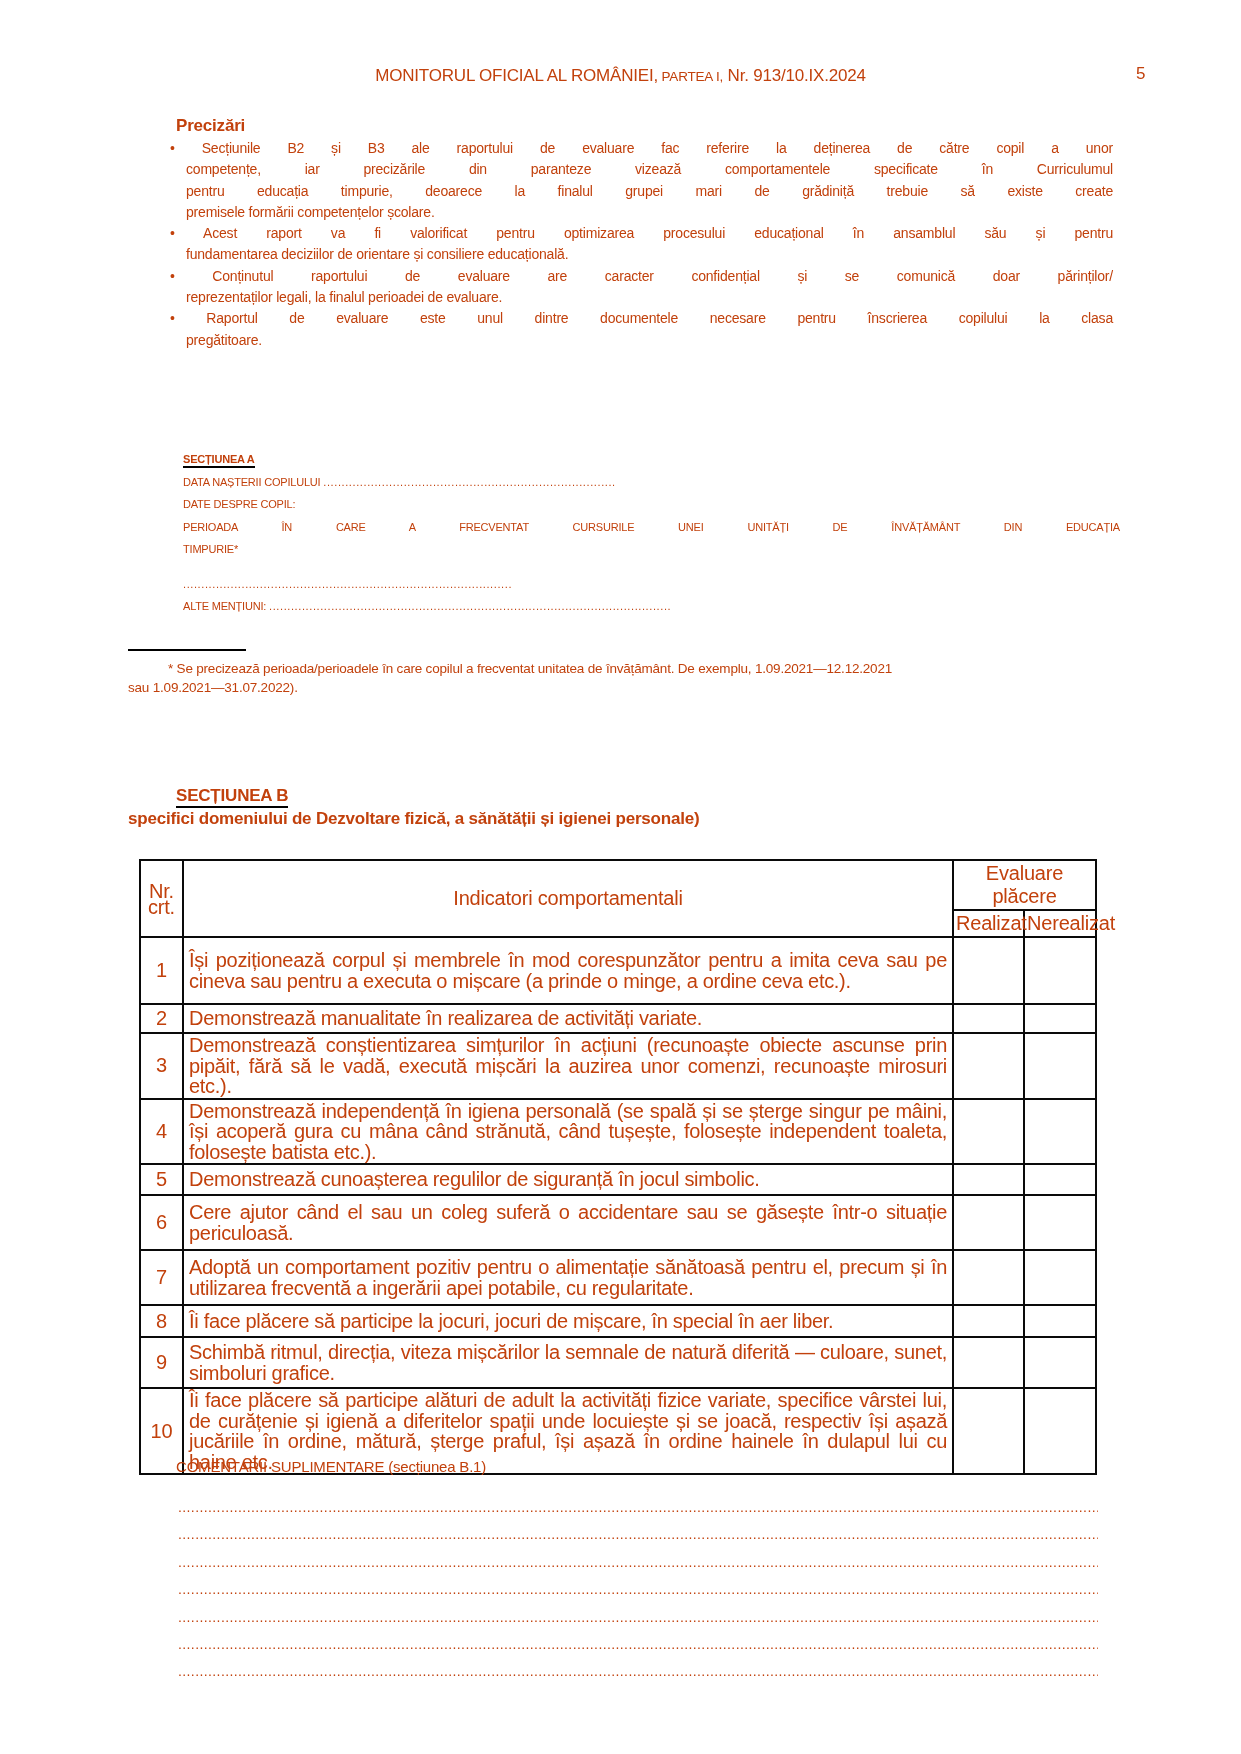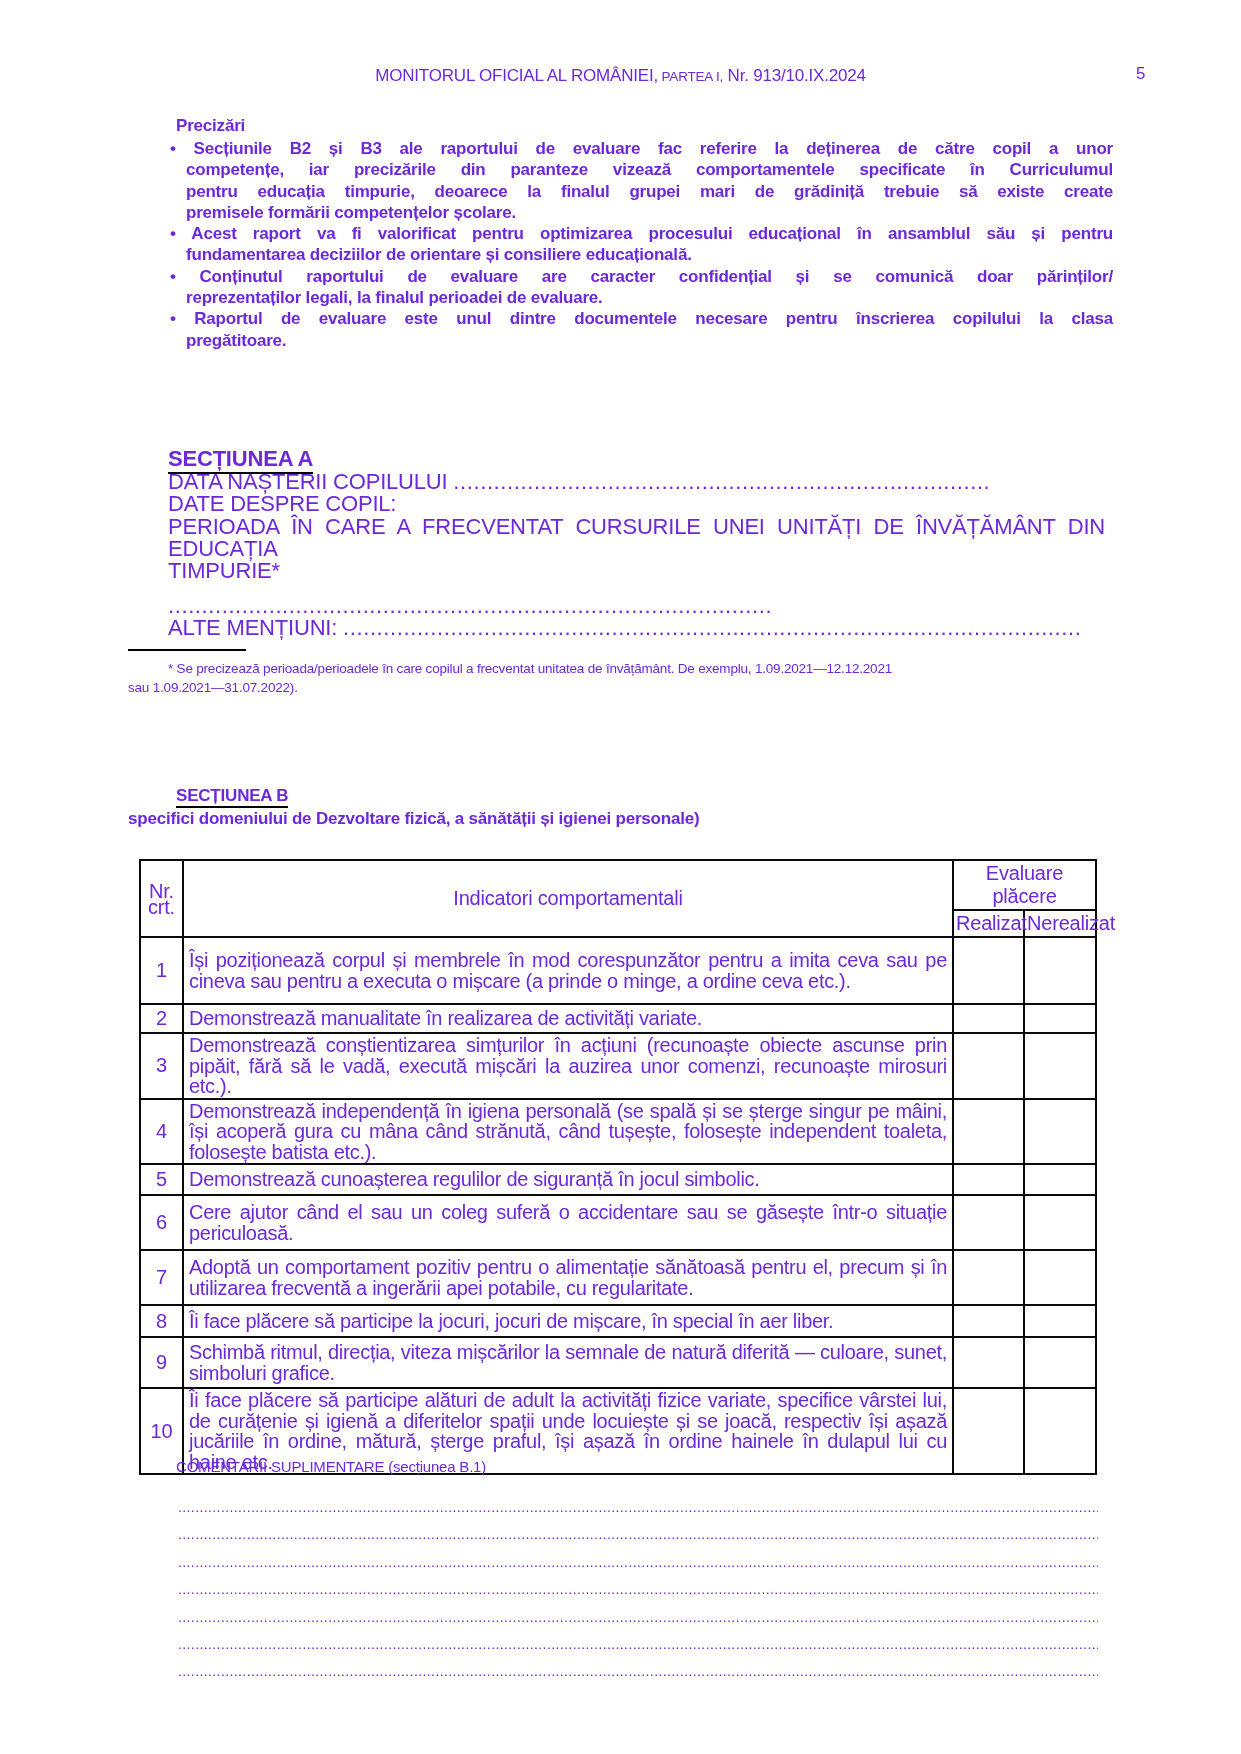--- a/index.html
+++ b/index.html
@@ -1,39 +1,39 @@
 <!DOCTYPE html>
 <html><head>
 <meta charset="utf-8">
 <style>
   html,body { margin:0; padding:0; background:#e8e8e8; }
   .page {
     position:relative; width:1241px; height:1754px; margin:0 auto;
-    background:#ffffff; color:#6d28d9;
+    background:#ffffff; color:#c2410c;
     font-family:"Liberation Sans", "DejaVu Sans", sans-serif;
     letter-spacing:-0.2px;
   }
   
   .hdr { position:absolute; top:66px; left:128px; width:985px; text-align:center;
          font-size:17px; white-space:nowrap; }
   .hdr .part { font-size:13.5px; }
   .pagenum { position:absolute; top:64px; left:1136px; font-size:17px; }
 
   
   .blk { position:absolute; left:128px; width:985px; }
   .b-head { font-weight:bold; font-size:17px; padding-left:48px; margin-bottom:2px; }
   .u { border-bottom:2px solid #000; padding-bottom:1px; }
   .bullets { margin-left:42px; width:943px; }
   .bullet { padding-left:16px; }
-  .bl { text-align:justify; text-align-last:justify; font-size:17px; line-height:21.3px;font-weight:bold; }
+  .bl { text-align:justify; text-align-last:justify; font-size:14px; line-height:21.3px; }
   .bl.first { text-indent:-16px; }
   .bl.last { text-align-last:left; }
 
   
-  .secA { position:absolute; left:168px; width:937px; font-size:22px; line-height:22.2px; }
+  .secA { position:absolute; left:183px; width:937px; font-size:11px; line-height:22.2px; }
   .secA .head { font-weight:bold; margin-bottom:1px; }
   .jline { text-align:justify; text-align-last:justify; }
   .dotsrun { letter-spacing:0.6px; }
   .spacer13 { height:13px; }
 
   
   .fnote { position:absolute; left:128px; width:985px; font-size:13.5px; line-height:19px; }
   .fnote .rule { width:118px; border-top:2px solid #000; margin-bottom:8px; }
   .fnote .l1 { padding-left:40px; }
 

